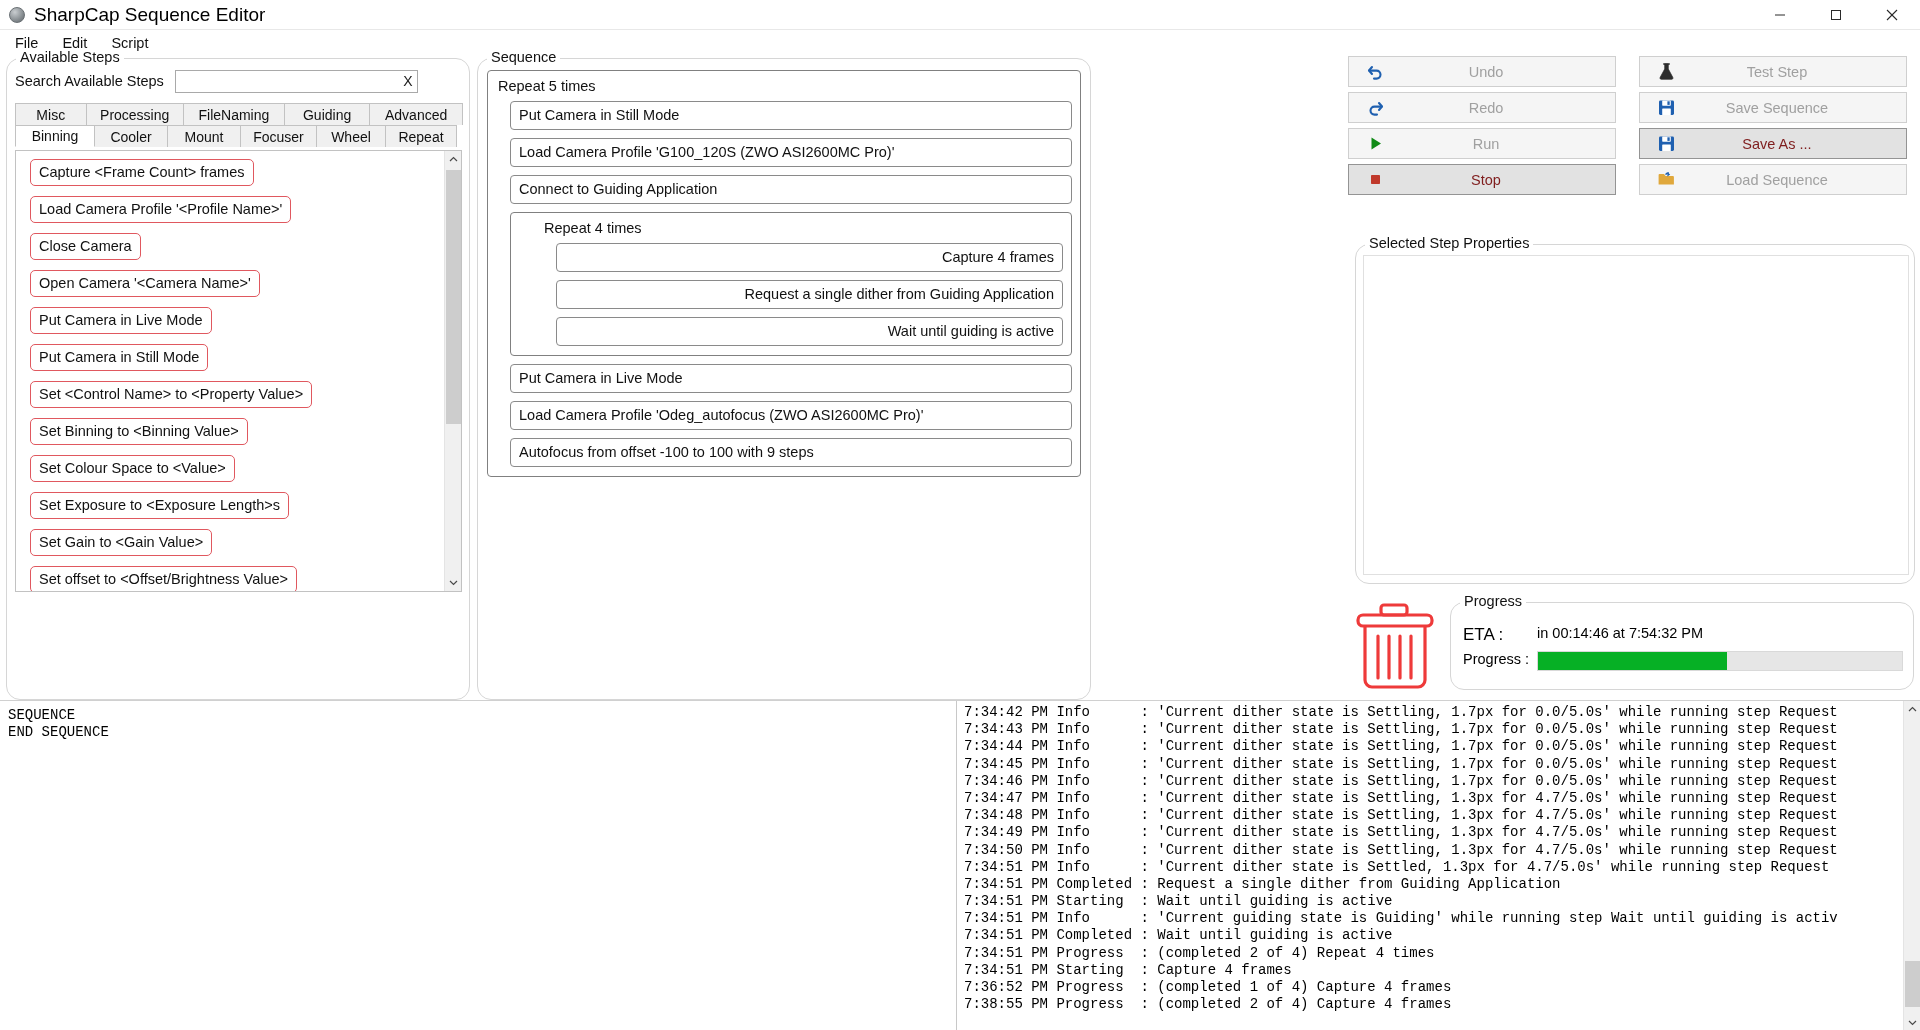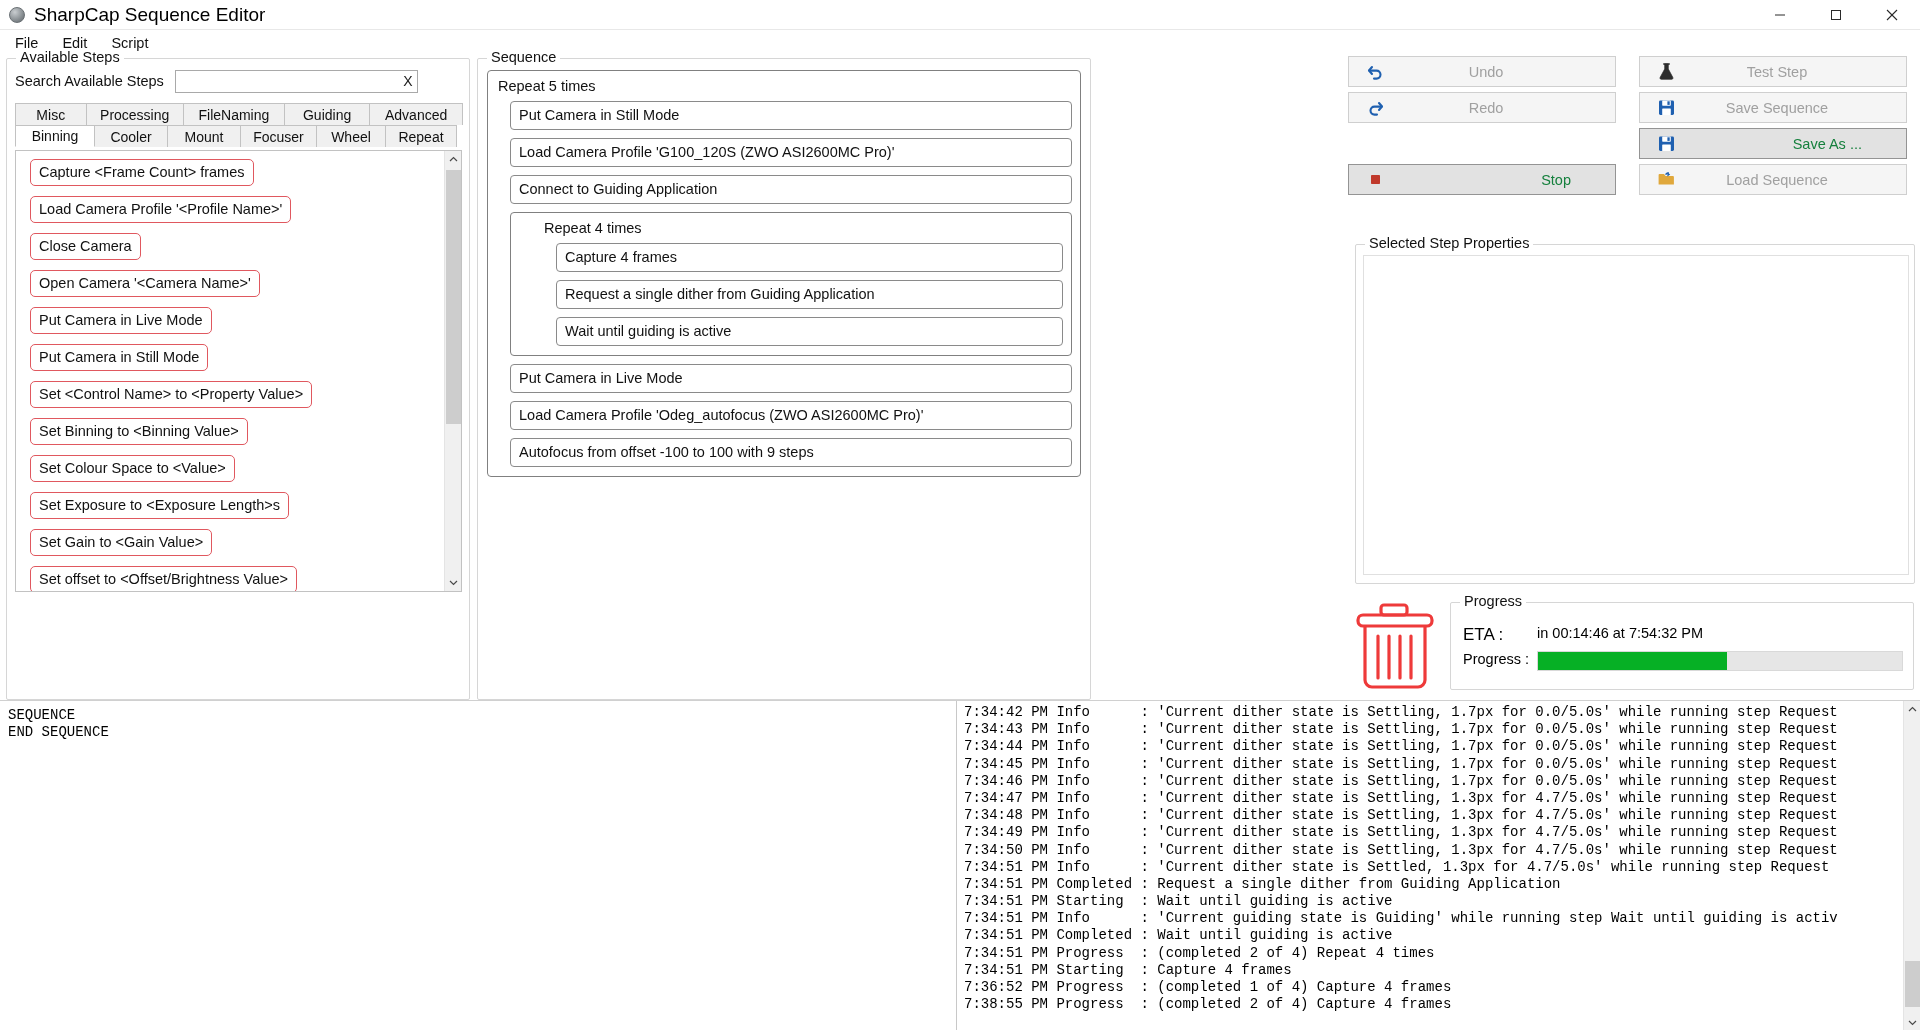--- a/index.html
+++ b/index.html
@@ -40,21 +40,21 @@
     background: #ffffff; display: flex; align-items: flex-end;
     border-bottom: 1px solid #ffffff;
   }
   .menu-item { padding: 2px 12px; font-size: 14.5px; color: #111; }
   .menu-item:first-child { margin-left: 3px; }
 
   
   .groupbox {
     position: absolute;
     border: 1px solid #d6d6d6;
-    border-radius: 2px;
+    border-radius: 14px;
     background: #ffffff;
   }
   .group-title {
     position: absolute; top: -10px; left: 9px;
     background: #ffffff; padding: 0 4px;
     font-size: 14.5px; color: #111;
   }
 
   
   #available-steps { left: 6px; top: 58px; width: 464px; height: 642px; }
@@ -165,21 +165,21 @@
     display: flex; align-items: center;
     font-size: 14.5px;
   }
   .ctrl-btn.highlight { background: #e2e2e2; border: 1px solid #949494; }
   .ctrl-btn .bicon {
     width: 52px; display: flex; align-items: center; justify-content: center;
     flex: 0 0 52px;
   }
   .ctrl-btn .blabel { flex: 1; text-align: center; padding-right: 44px; }
   .ctrl-btn.disabled .blabel { color: #a0a0a0; }
-  .ctrl-btn.enabled .blabel { color: #15803d; text-align: right; }
+  .ctrl-btn.enabled .blabel { color: #7f1d1d; }
 
   
   #selected-props { left: 1355px; top: 244px; width: 560px; height: 340px; }
   #selected-props-inner {
     position: absolute; left: 7px; top: 10px; width: 546px; height: 320px;
     border: 1px solid #e0e0e0; background: #ffffff;
   }
 
   
   #trash-icon { position: absolute; left: 1348px; top: 600px; width: 94px; height: 92px; }
@@ -323,21 +323,21 @@
     <div class="seq-block seq-repeat">
       <div class="seq-repeat-label">Repeat 5 times</div>
 
       <div style="padding-left:14px;">
         <div class="seq-step">Put Camera in Still Mode</div>
         <div class="seq-step">Load Camera Profile 'G100_120S (ZWO ASI2600MC Pro)'</div>
         <div class="seq-step">Connect to Guiding Application</div>
 
         <div class="seq-block seq-repeat" style="margin-bottom:8px;padding-left:31px;">
           <div class="seq-repeat-label">Repeat 4 times</div>
-          <div style="padding-left:14px;">
+          <div style="padding-left:14px;text-align:right;">
             <div class="seq-step">Capture 4 frames</div>
             <div class="seq-step">Request a single dither from Guiding Application</div>
             <div class="seq-step last">Wait until guiding is active</div>
           </div>
         </div>
 
         <div class="seq-step">Put Camera in Live Mode</div>
         <div class="seq-step">Load Camera Profile 'Odeg_autofocus (ZWO ASI2600MC Pro)'</div>
         <div class="seq-step last">Autofocus from offset -100 to 100 with 9 steps</div>
       </div>
@@ -382,20 +382,28 @@
       <svg width="19" height="19" viewBox="0 0 19 19">
           <rect x="2" y="2.5" width="15" height="14.5" rx="1.4" fill="#1f60b0"></rect>
           <rect x="5.2" y="2.5" width="8.6" height="5.2" rx="0.6" fill="#ffffff"></rect>
           <rect x="10.4" y="3.3" width="2.3" height="3.6" fill="#1f60b0"></rect>
           <rect x="5.2" y="10.4" width="8.6" height="6.6" rx="0.6" fill="#ffffff"></rect>
         </svg>
     </span>
     <span class="blabel">Save Sequence</span>
   </div>
 
+  <div class="ctrl-btn disabled" style="left:0; top:72px;">
+    <span class="bicon">
+      <svg width="19" height="19" viewBox="0 0 19 19">
+          <polygon points="5.5,3.4 15,9.5 5.5,15.6" fill="#108a16"></polygon>
+        </svg>
+    </span>
+    <span class="blabel">Run</span>
+  </div>
 
   <div class="ctrl-btn enabled highlight" style="left:291px; top:72px;">
     <span class="bicon">
       <svg width="19" height="19" viewBox="0 0 19 19">
           <rect x="2" y="2.5" width="15" height="14.5" rx="1.4" fill="#1f60b0"></rect>
           <rect x="5.2" y="2.5" width="8.6" height="5.2" rx="0.6" fill="#ffffff"></rect>
           <rect x="10.4" y="3.3" width="2.3" height="3.6" fill="#1f60b0"></rect>
           <rect x="5.2" y="10.4" width="8.6" height="6.6" rx="0.6" fill="#ffffff"></rect>
         </svg>
     </span>

